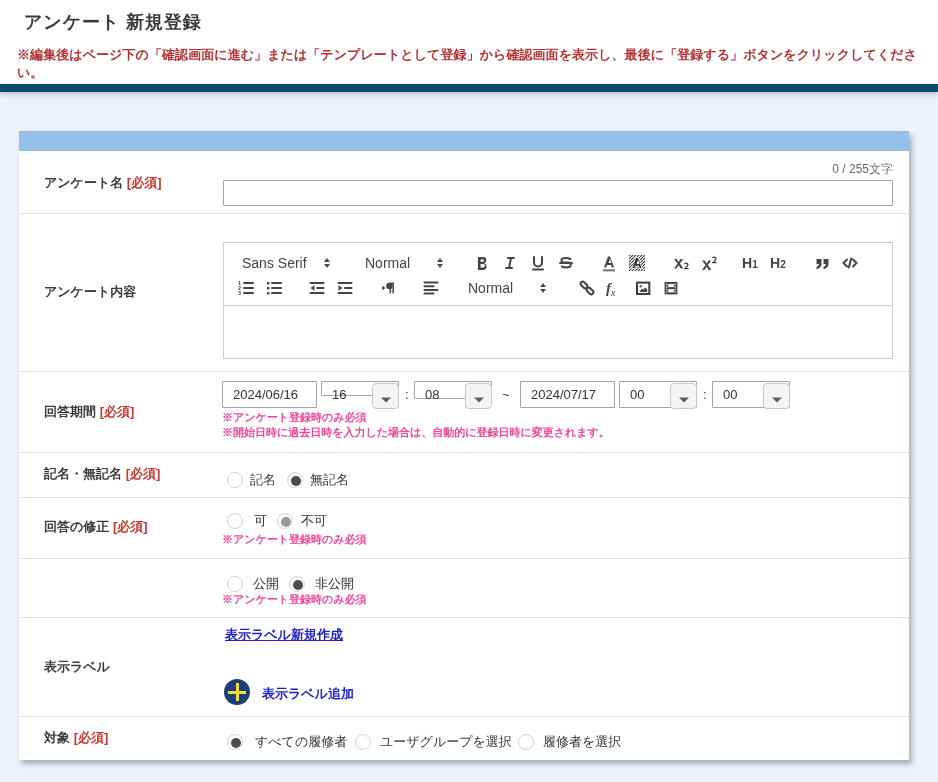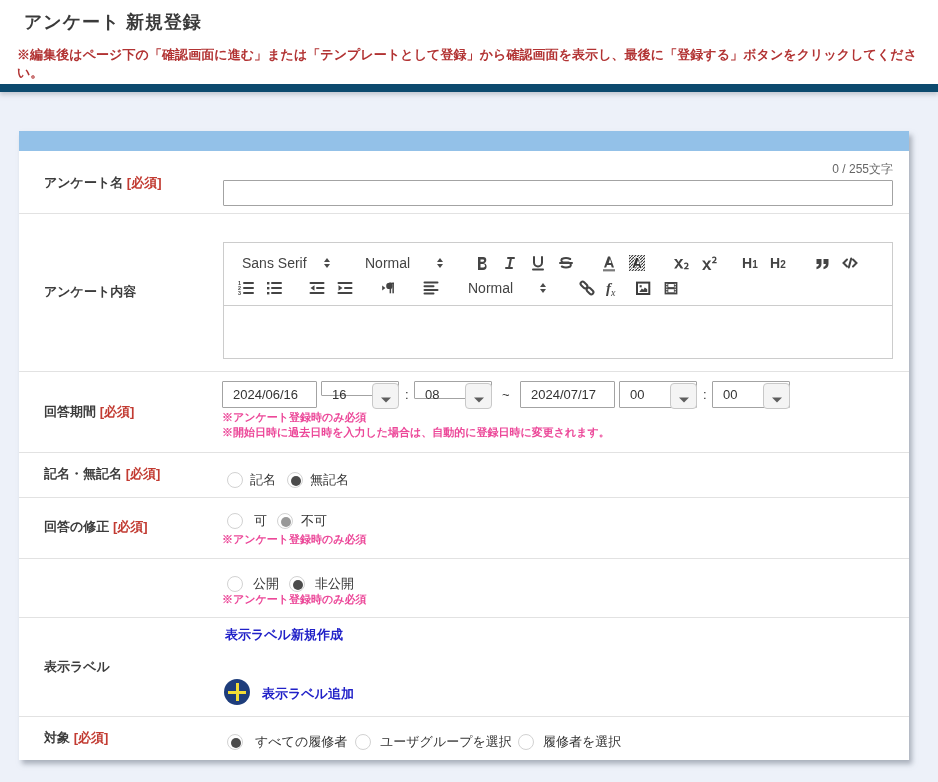--- a/index.html
+++ b/index.html
@@ -289,21 +289,21 @@
   <div class="rtxt" style="left:282px;top:382px">不可</div>
   <div class="note" style="left:203px;top:401px">※アンケート登録時のみ必須</div>
 
   <div class="radio" style="left:208px;top:445px"></div>
   <div class="rtxt" style="left:234px;top:445px">公開</div>
   <div class="radio on" style="left:270px;top:445px"></div>
   <div class="rtxt" style="left:296px;top:445px">非公開</div>
   <div class="note" style="left:203px;top:461px">※アンケート登録時のみ必須</div>
 
   <div class="lbl" style="top:528px">表示ラベル</div>
-  <div class="link" style="left:206px;top:495px;">表示ラベル新規作成</div>
+  <div class="link" style="left:206px;top:495px;text-decoration:underline">表示ラベル新規作成</div>
   <div class="plus"></div>
   <div class="link" style="left:243px;top:554px">表示ラベル追加</div>
 
   <div class="lbl" style="top:599px">対象 <span class="req">[必須]</span></div>
   <div class="radio on" style="left:208px;top:603px"></div>
   <div class="rtxt" style="left:236px;top:603px">すべての履修者</div>
   <div class="radio" style="left:336px;top:603px"></div>
   <div class="rtxt" style="left:361px;top:603px">ユーザグループを選択</div>
   <div class="radio" style="left:499px;top:603px"></div>
   <div class="rtxt" style="left:524px;top:603px">履修者を選択</div>

